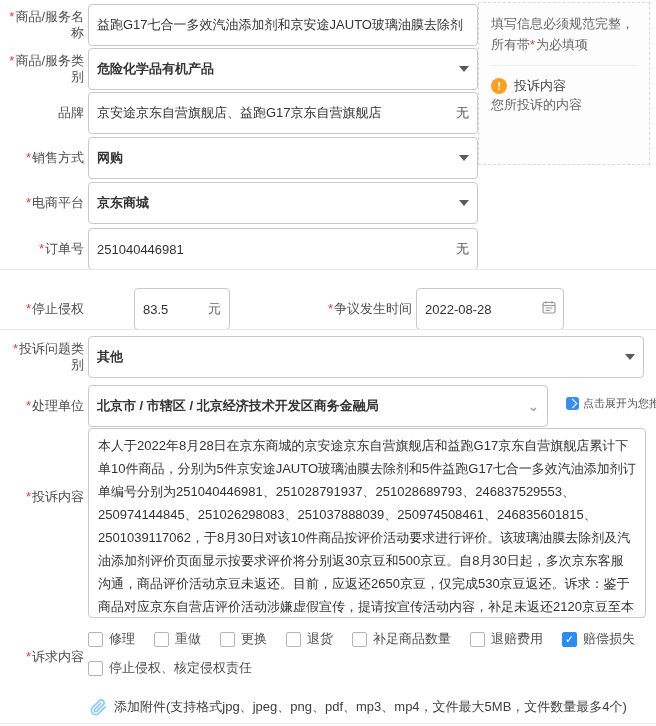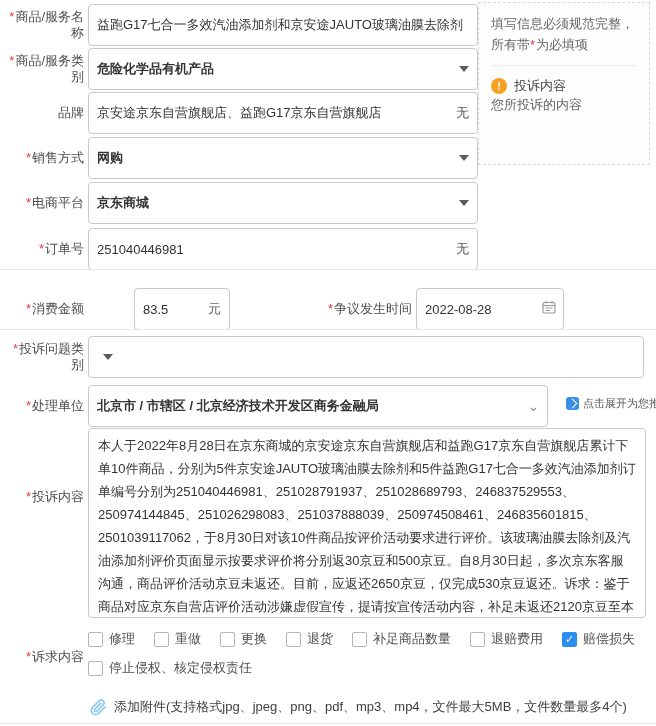--- a/index.html
+++ b/index.html
@@ -123,21 +123,21 @@
     <div class="label"><span class="star">*</span><span>订单号</span></div>
     <div class="ctl">
       <input class="tbox" style="padding-right: 28px;" readonly="" value="251040446981">
       <span class="suffix">无</span>
     </div>
   </div>
 
   <div class="divider" style="top:269px;"></div>
 
   <div class="row" style="top:288px; width:656px;">
-    <div class="label"><span class="star">*</span><span>消费金额</span></div>
+    <div class="label"><span class="star">*</span><span>停止侵权</span></div>
     <div class="ctl" style="flex:0 0 142px;padding-left:46px;">
       <input class="tbox" style="padding-right: 30px;" readonly="" value="83.5">
       <span class="suffix" style="color:#666;">元</span>
     </div>
     <div class="label" style="flex:0 0 88px; width:88px; margin-left:94px;"><span class="star">*</span><span>争议发生时间</span></div>
     <div class="ctl" style="flex:0 0 148px;">
       <input class="tbox" style="padding-right: 28px;" readonly="" value="2022-08-28">
       <span class="cal">
         <svg width="14" height="14" viewBox="0 0 14 14">
             <rect x="1" y="2.5" width="12" height="10.5" rx="1.5" fill="none" stroke="#9a9a9a" stroke-width="1.2"></rect>
@@ -150,20 +150,21 @@
       </span>
     </div>
   </div>
 
   <div class="divider" style="top:329px;"></div>
 
   <div class="row" style="top:336px; width:656px;">
     <div class="label"><span class="star">*</span><span>投诉问题类别</span></div>
     <div class="ctl" style="flex:0 0 556px;">
       <div class="sbox">
+        <span class="sel-text">其他</span>
         <span class="caret"></span>
       </div>
     </div>
   </div>
 
   <div class="row" style="top:385px; width:656px;">
     <div class="label"><span class="star">*</span><span>处理单位</span></div>
     <div class="ctl" style="flex:0 0 460px;">
       <div class="sbox">
         <span class="sel-text">北京市 / 市辖区 / 北京经济技术开发区商务金融局</span>

